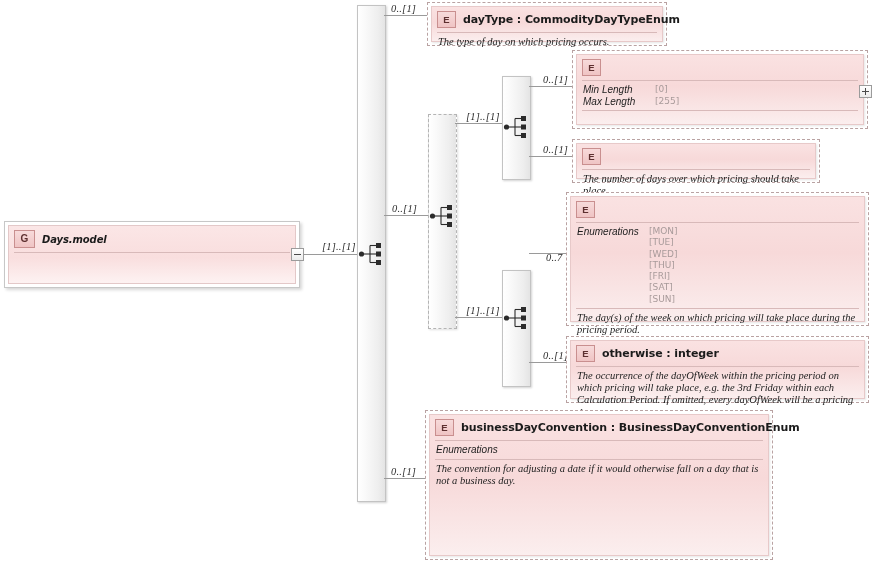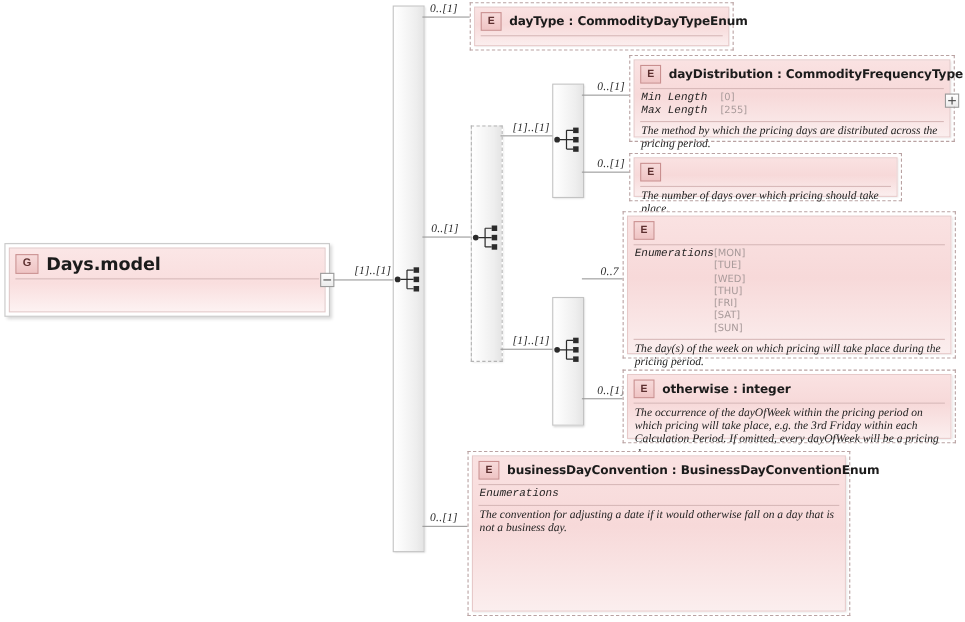--- a/index.html
+++ b/index.html
@@ -93,21 +93,21 @@
   }
   .sep { height: 1px; background: #d8b9b9; margin: 0 5px; }
 
   .facets {
     padding: 3px 6px 3px 6px;
     font-size: 9.5px;
     line-height: 11.5px;
   }
   .facet-row { display: flex; }
   .facet-label {
-    font-family: Liberation Mono, monospace;
+    font-family: Liberation Sans, sans-serif;
     font-style: italic;
     color: #1d1d1d;
     font-size: 10px;
     width: 72px;
     flex: 0 0 auto;
   }
   .facet-vals { color: #a89a9a; font-family: "DejaVu Sans", sans-serif; font-size: 9px; }
   .facet-vals div { line-height: 11.3px; }
 
   .desc {
@@ -127,21 +127,21 @@
     padding: 3px;
     box-sizing: border-box;
     box-shadow: 2px 2px 3px rgba(0,0,0,.16);
   }
   .gbox-inner {
     border: 1px solid #e3c8c8;
     background: linear-gradient(to bottom,#fbe6e6 0%, #f9dede 55%, #fdf2f2 100%);
     height: 100%;
     box-sizing: border-box;
   }
-  .gbox .node-title { font-size: 16px; }
+  .gbox .node-title { font-size: 10px; font-style: italic; }
   .gbox .badge { width: 19px; height: 16px; font-size: 10px; }
 
   
   .toggle {
     position: absolute;
     width: 13px; height: 13px;
     border: 1px solid #9b9b9b;
     background: linear-gradient(to bottom,#ffffff,#ebebeb);
     box-sizing: border-box;
   }
@@ -243,63 +243,62 @@
   <div class="hline" style="left:529px; top:362px; width:38px;"></div>
 
   <div class="card" style="left:322px; top:241px;">[1]..[1]</div>
   <div class="card" style="left:391px; top:3px;">0..[1]</div>
   <div class="card" style="left:392px; top:203px;">0..[1]</div>
   <div class="card" style="left:391px; top:466px;">0..[1]</div>
   <div class="card" style="left:466px; top:111px;">[1]..[1]</div>
   <div class="card" style="left:466px; top:305px;">[1]..[1]</div>
   <div class="card" style="left:543px; top:74px;">0..[1]</div>
   <div class="card" style="left:543px; top:144px;">0..[1]</div>
-  <div class="card" style="left:546px; top:242px;">0..7</div>
+  <div class="card" style="left:546px; top:252px;">0..7</div>
   <div class="card" style="left:543px; top:350px;">0..[1]</div>
 
   <div class="gbox" style="left:4px; top:221px; width:296px; height:67px;">
     <div class="gbox-inner">
       <div class="node-head">
         <span class="badge">G</span>
         <span class="node-title">Days.model</span>
       </div>
       <div class="sep"></div>
     </div>
   </div>
   <div class="toggle" style="left:291px; top:248px;"></div>
 
   <div class="node" style="left:427px; top:2px; width:240px; height:44px;">
     <div class="node-inner">
       <div class="node-head">
         <span class="badge">E</span>
         <span class="node-title">dayType : CommodityDayTypeEnum</span>
       </div>
       <div class="sep"></div>
+      <div class="desc">The type of day on which pricing occurs.</div>
     </div>
   </div>
 
   <div class="node" style="left:572px; top:50px; width:296px; height:79px;">
     <div class="node-inner">
       <div class="node-head">
         <span class="badge">E</span>
-        <span class="node-title">dayDistribution : CommodityFrequencyType</span>
       </div>
       <div class="sep"></div>
       <div class="facets">
         <div class="facet-row">
           <span class="facet-label">Min Length</span>
           <span class="facet-vals">[0]</span>
         </div>
         <div class="facet-row">
           <span class="facet-label">Max Length</span>
           <span class="facet-vals">[255]</span>
         </div>
       </div>
       <div class="sep"></div>
-      <div class="desc">The method by which the pricing days are distributed across the pricing period.</div>
     </div>
   </div>
   <div class="toggle plus" style="left:859px; top:85px;"></div>
 
   <div class="node" style="left:572px; top:139px; width:248px; height:44px;">
     <div class="node-inner">
       <div class="node-head">
         <span class="badge">E</span>
       </div>
       <div class="sep"></div>

